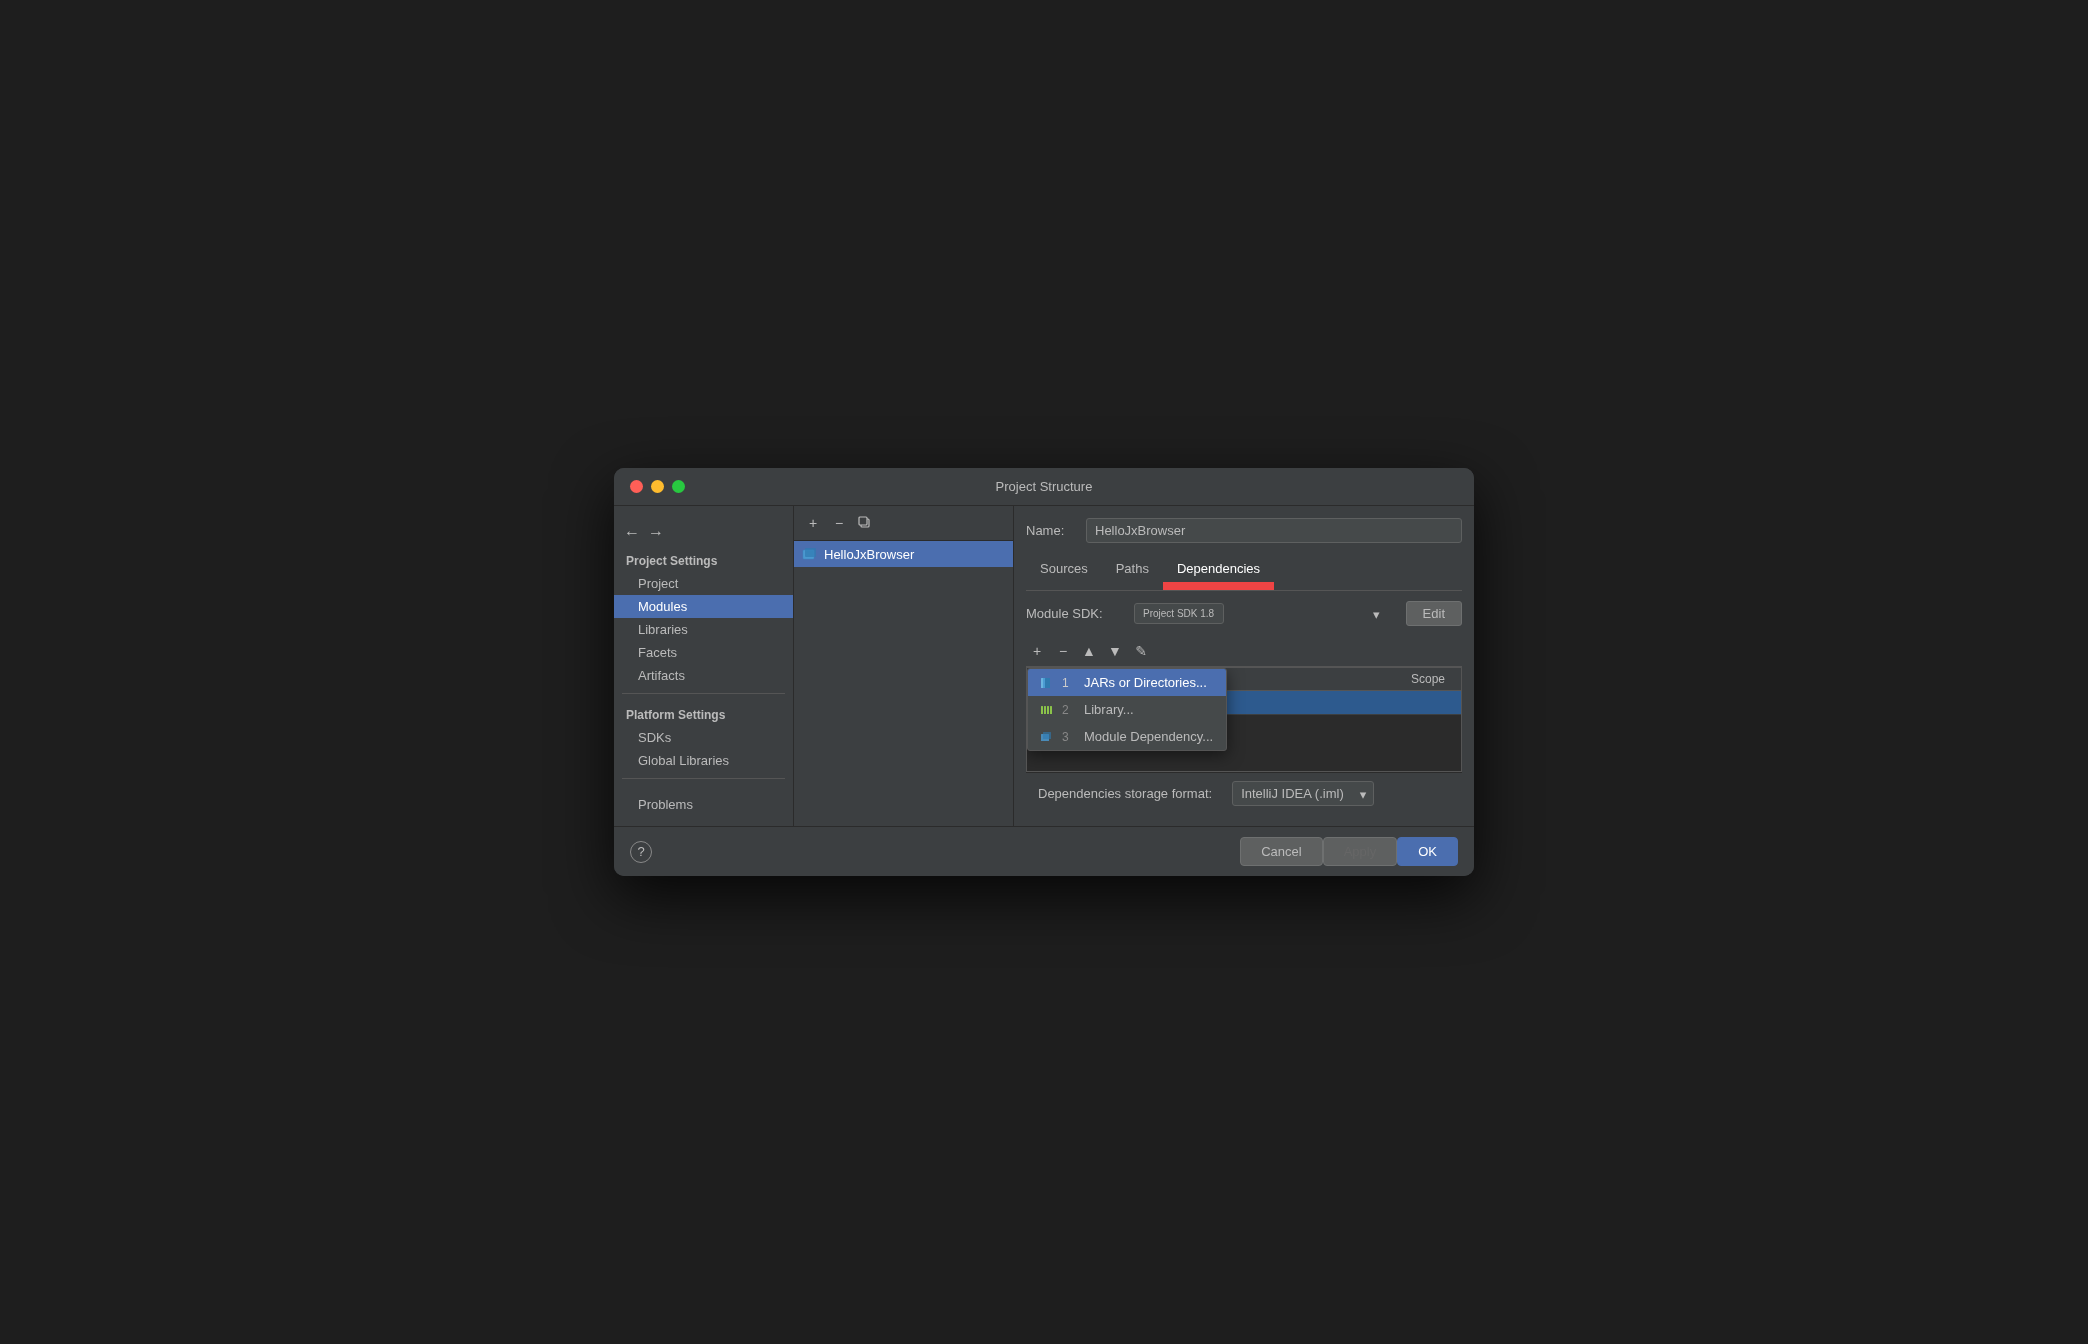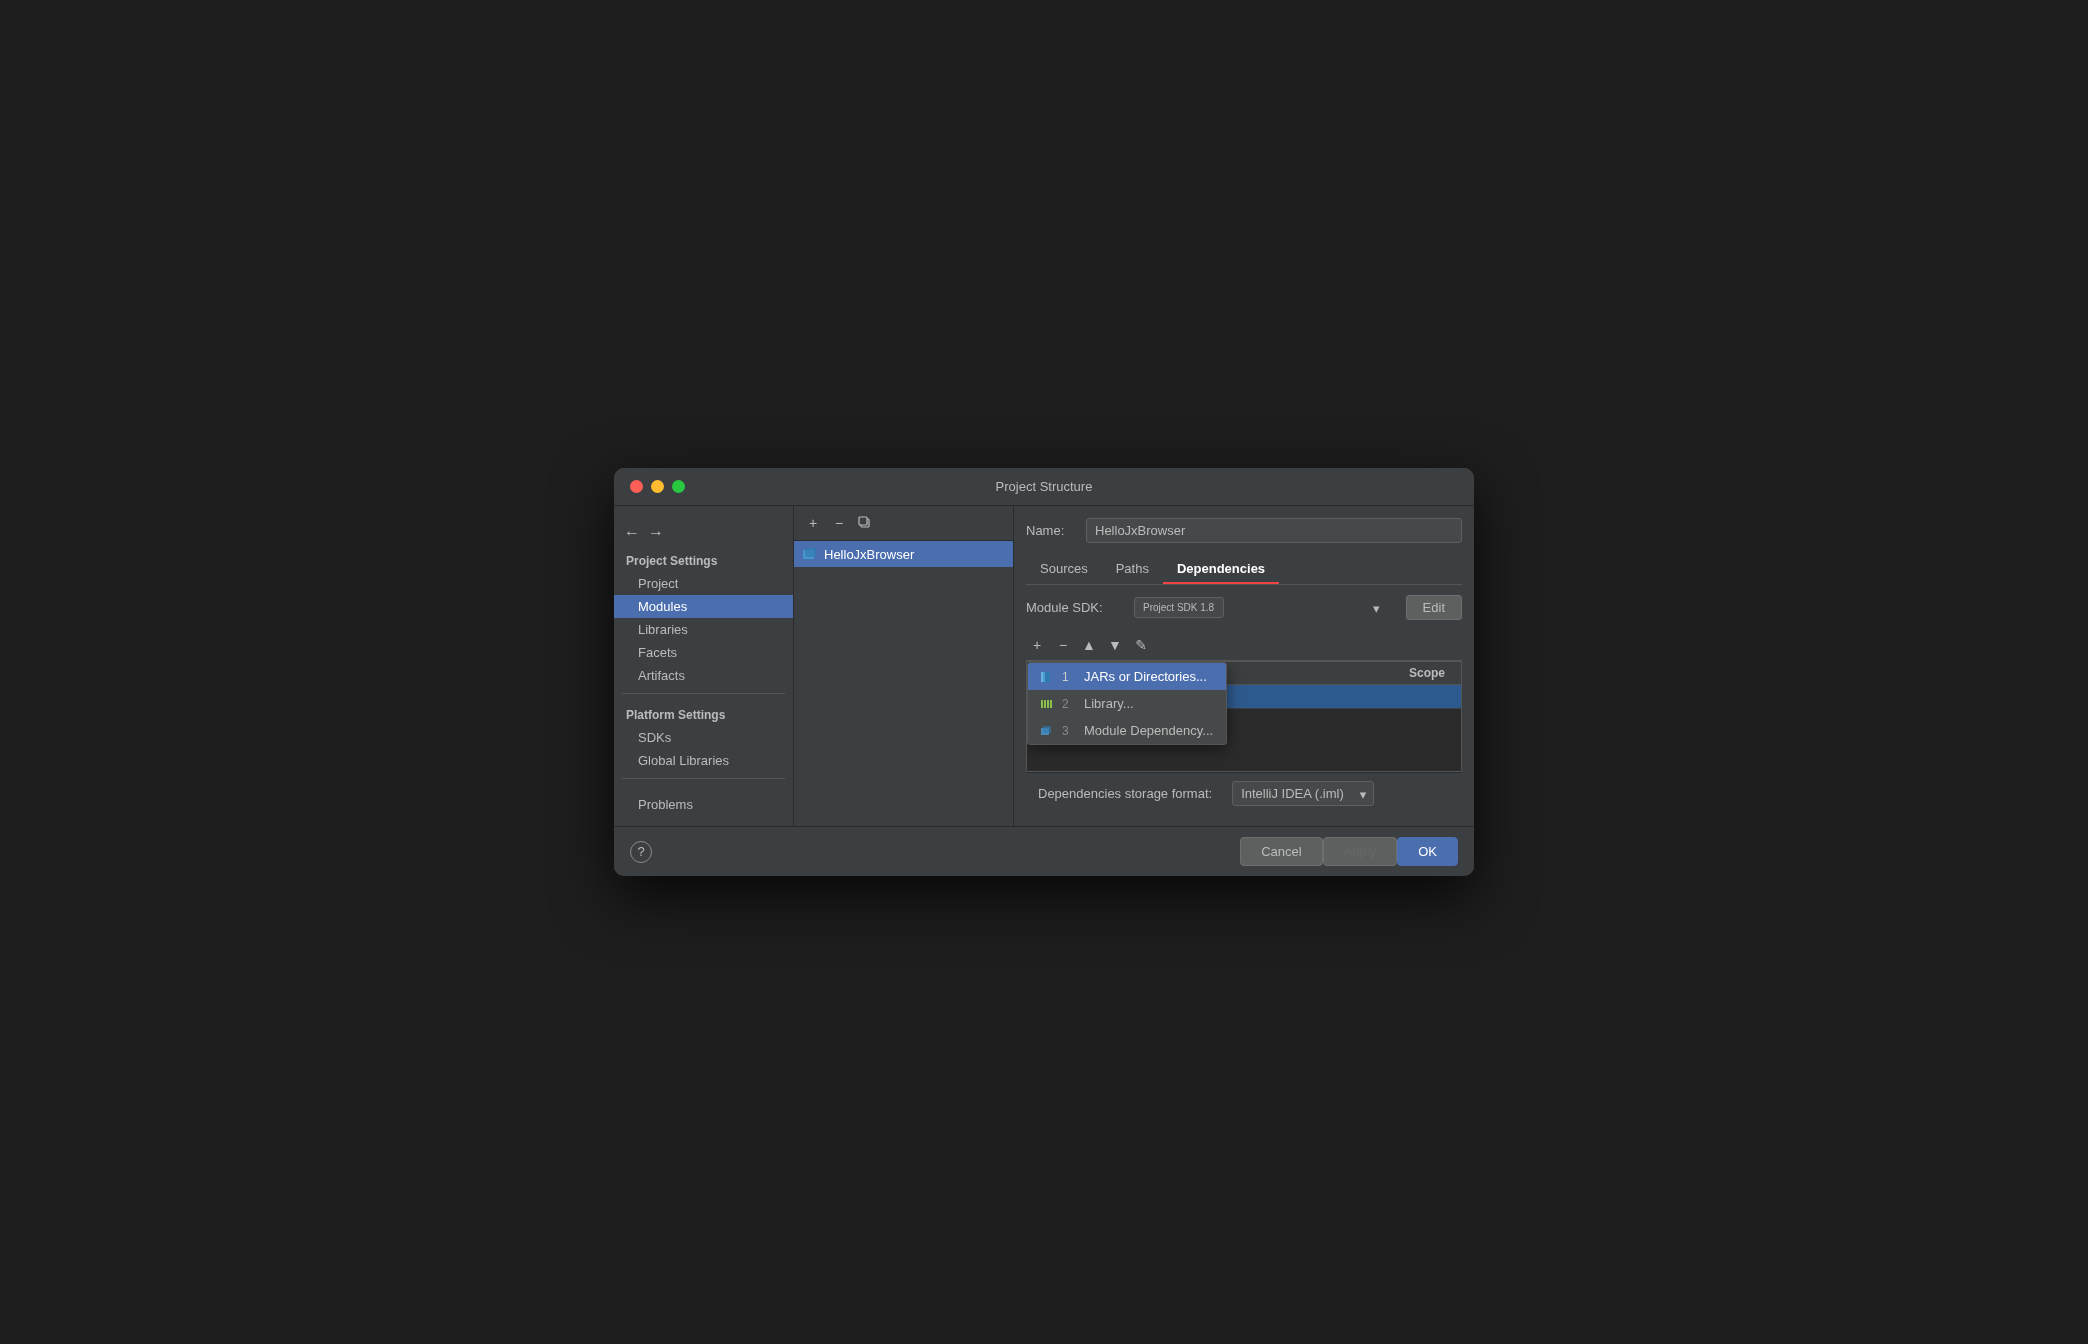--- a/index.html
+++ b/index.html
@@ -204,22 +204,21 @@
     .tab {
       padding: 6px 14px;
       color: #bbbbbb;
       cursor: pointer;
       font-size: 13px;
       border-bottom: 2px solid transparent;
     }
 
     .tab.active {
       color: #ffffff;
-      border-bottom: 2px solid #ef4444;
-      font-weight: bold;
+      border-bottom: 8px solid #ef4444;
     }
 
     
     .sdk-row {
       display: flex;
       align-items: center;
       gap: 18px;
       margin-bottom: 10px;
     }
 
@@ -294,21 +293,20 @@
 
     .deps-header-cell {
       color: #bbbbbb;
       font-size: 12px;
       font-weight: 500;
     }
 
     .deps-header-cell.scope {
       margin-left: auto;
       padding-right: 8px;
-      font-weight: bold;
     }
 
     .deps-row {
       display: flex;
       align-items: center;
       padding: 4px 8px;
       border-bottom: 1px solid #3c3f41;
       color: #bbbbbb;
       font-size: 13px;
       gap: 6px;

